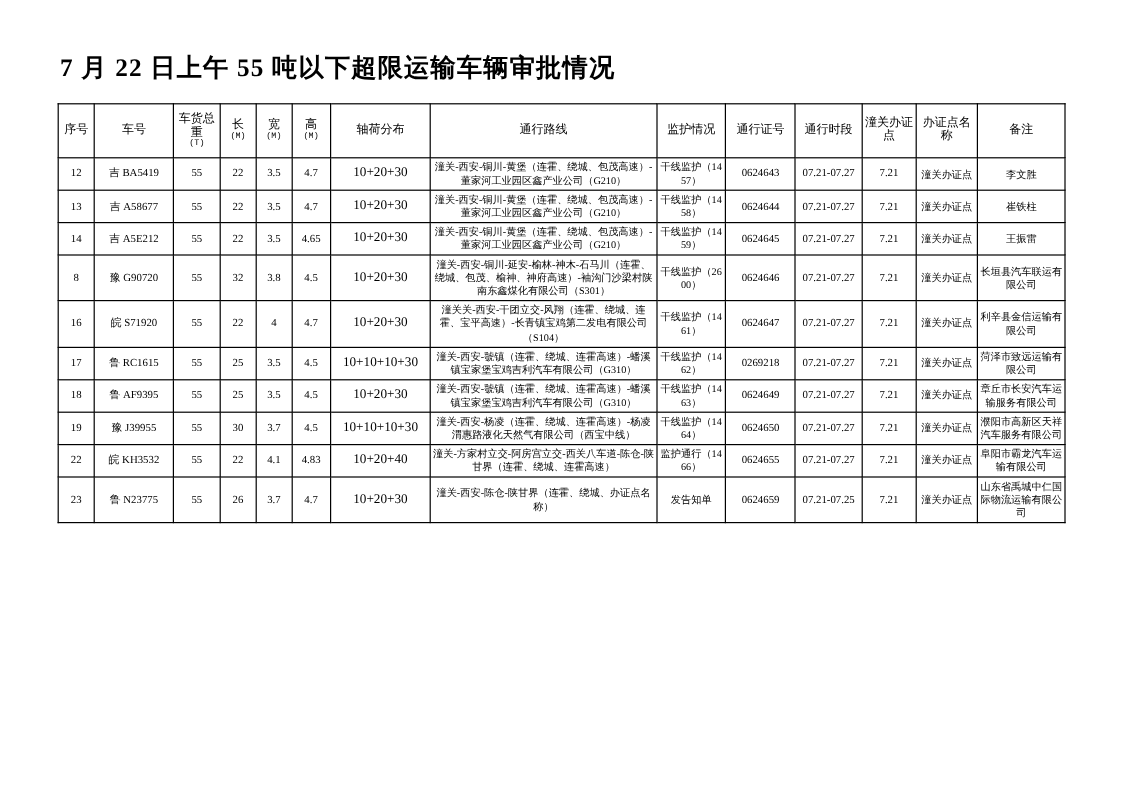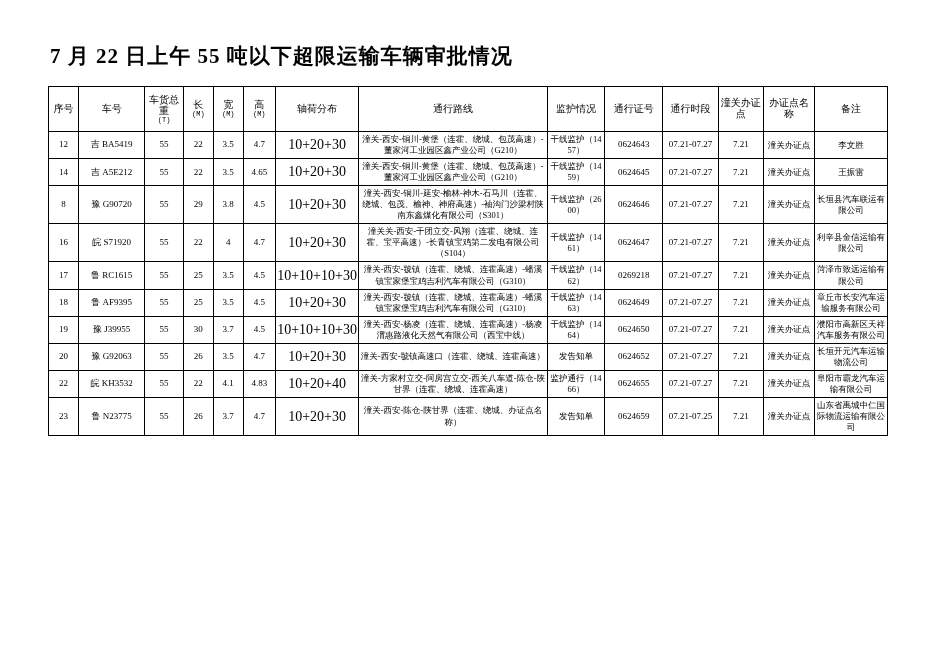--- a/index.html
+++ b/index.html
@@ -68,21 +68,21 @@
     line-height: 1.3;
     padding: 3px 2px;
   }
   td.note,
   td.guard,
   td.point {
     font-size: 8.5px;
     line-height: 1.3;
   }
   td.axle {
-    font-size: 14px;
+    font-size: 11px;
   }
   td.num, td.plate, td.wt, td.len, td.wid, td.hei,
   td.cert, td.time, td.date {
     font-size: 9px;
   }
   td.plate { letter-spacing: 0px; }
 </style>
 </head>
 <body>
 
@@ -167,40 +167,56 @@
         <td class="axle">10+20+30</td>
         <td class="route">潼关-西安-铜川-黄堡（连霍、绕城、包茂高速）-董家河工业园区鑫产业公司（G210）</td>
         <td class="guard">干线监护（1457）</td>
         <td class="cert">0624643</td>
         <td class="time">07.21-07.27</td>
         <td class="date">7.21</td>
         <td class="point">潼关办证点</td>
         <td class="note">李文胜</td>
       </tr>
       <tr>
+        <td class="num">13</td>
+        <td class="plate">吉 A58677</td>
+        <td class="wt">55</td>
+        <td class="len">22</td>
+        <td class="wid">3.5</td>
+        <td class="hei">4.7</td>
+        <td class="axle">10+20+30</td>
+        <td class="route">潼关-西安-铜川-黄堡（连霍、绕城、包茂高速）-董家河工业园区鑫产业公司（G210）</td>
+        <td class="guard">干线监护（1458）</td>
+        <td class="cert">0624644</td>
+        <td class="time">07.21-07.27</td>
+        <td class="date">7.21</td>
+        <td class="point">潼关办证点</td>
+        <td class="note">崔铁柱</td>
+      </tr>
+      <tr>
         <td class="num">14</td>
         <td class="plate">吉 A5E212</td>
         <td class="wt">55</td>
         <td class="len">22</td>
         <td class="wid">3.5</td>
         <td class="hei">4.65</td>
         <td class="axle">10+20+30</td>
         <td class="route">潼关-西安-铜川-黄堡（连霍、绕城、包茂高速）-董家河工业园区鑫产业公司（G210）</td>
         <td class="guard">干线监护（1459）</td>
         <td class="cert">0624645</td>
         <td class="time">07.21-07.27</td>
         <td class="date">7.21</td>
         <td class="point">潼关办证点</td>
         <td class="note">王振雷</td>
       </tr>
       <tr>
         <td class="num">8</td>
         <td class="plate">豫 G90720</td>
         <td class="wt">55</td>
-        <td class="len">29</td>
+        <td class="len">32</td>
         <td class="wid">3.8</td>
         <td class="hei">4.5</td>
         <td class="axle">10+20+30</td>
         <td class="route">潼关-西安-铜川-延安-榆林-神木-石马川（连霍、绕城、包茂、榆神、神府高速）-袖沟门沙梁村陕南东鑫煤化有限公司（S301）</td>
         <td class="guard">干线监护（2600）</td>
         <td class="cert">0624646</td>
         <td class="time">07.21-07.27</td>
         <td class="date">7.21</td>
         <td class="point">潼关办证点</td>
         <td class="note">长垣县汽车联运有限公司</td>
@@ -263,36 +279,20 @@
         <td class="axle">10+10+10+30</td>
         <td class="route">潼关-西安-杨凌（连霍、绕城、连霍高速）-杨凌渭惠路液化天然气有限公司（西宝中线）</td>
         <td class="guard">干线监护（1464）</td>
         <td class="cert">0624650</td>
         <td class="time">07.21-07.27</td>
         <td class="date">7.21</td>
         <td class="point">潼关办证点</td>
         <td class="note">濮阳市高新区天祥汽车服务有限公司</td>
       </tr>
       <tr>
-        <td class="num">20</td>
-        <td class="plate">豫 G92063</td>
-        <td class="wt">55</td>
-        <td class="len">26</td>
-        <td class="wid">3.5</td>
-        <td class="hei">4.7</td>
-        <td class="axle">10+20+30</td>
-        <td class="route">潼关-西安-虢镇高速口（连霍、绕城、连霍高速）</td>
-        <td class="guard">发告知单</td>
-        <td class="cert">0624652</td>
-        <td class="time">07.21-07.27</td>
-        <td class="date">7.21</td>
-        <td class="point">潼关办证点</td>
-        <td class="note">长垣开元汽车运输物流公司</td>
-      </tr>
-      <tr>
         <td class="num">22</td>
         <td class="plate">皖 KH3532</td>
         <td class="wt">55</td>
         <td class="len">22</td>
         <td class="wid">4.1</td>
         <td class="hei">4.83</td>
         <td class="axle">10+20+40</td>
         <td class="route">潼关-方家村立交-阿房宫立交-西关八车道-陈仓-陕甘界（连霍、绕城、连霍高速）</td>
         <td class="guard">监护通行（1466）</td>
         <td class="cert">0624655</td>

